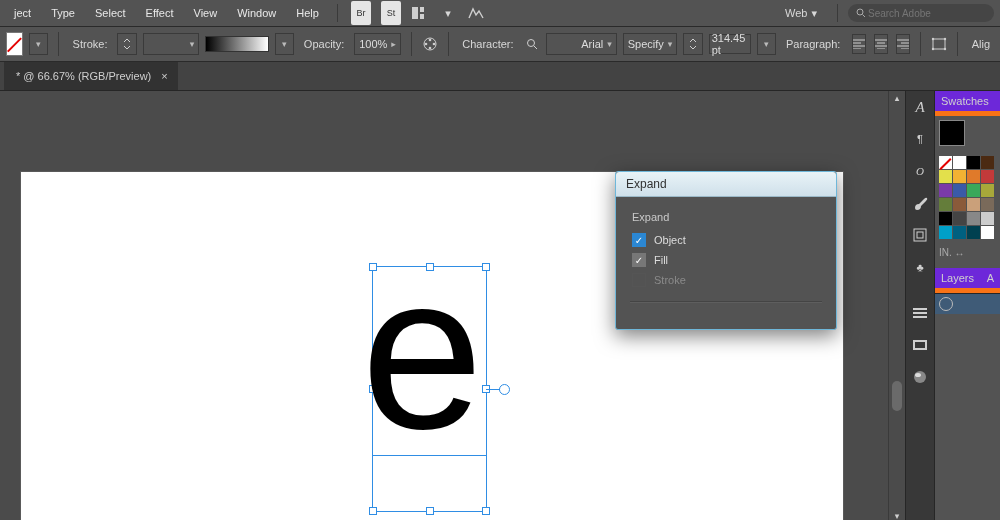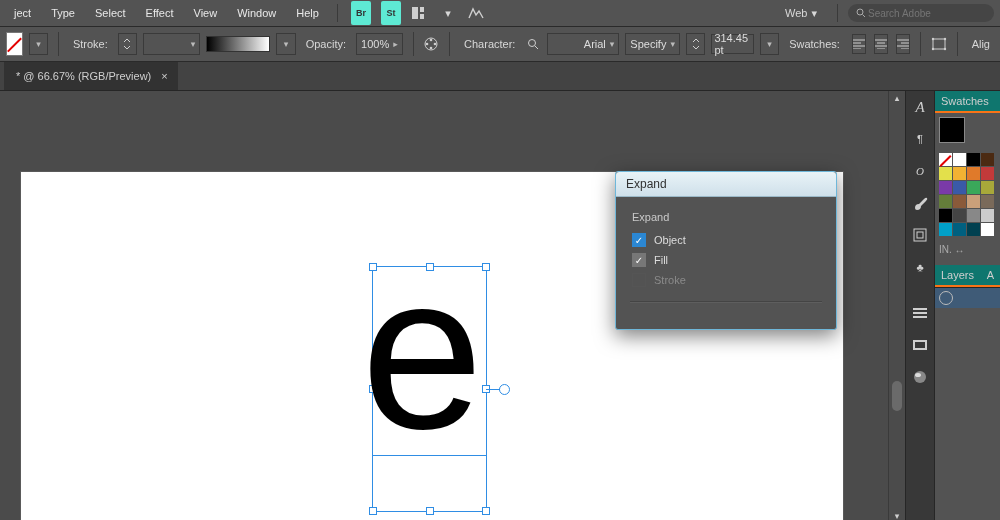--- a/index.html
+++ b/index.html
@@ -1,20 +1,20 @@
 <!DOCTYPE html>
 <html><head>
 <meta charset="utf-8">
 <style>
 html,body{margin:0;padding:0;width:1000px;height:520px;overflow:hidden;font-family:"Segoe UI",Arial,sans-serif;font-size:11px;color:#d8d8d8;background:#323232;}
 .row{display:flex;align-items:center}
 .topmenu{height:26px;background:#535353;padding:0 6px;gap:4px;border-bottom:1px solid #2a2a2a}
 .topmenu .mi{padding:4px 8px;color:#e8e8e8}
 .topmenu .sep{width:1px;height:18px;background:#3a3a3a;margin:0 6px}
-.topmenu .sq{width:20px;height:24px;background:#5eead4;color:#333;font-size:9px;font-weight:bold;display:flex;align-items:center;justify-content:center;margin:0 3px;border-radius:2px}
+.topmenu .sq{width:20px;height:24px;background:#e5e5e5;color:#333;font-size:9px;font-weight:normal;display:flex;align-items:center;justify-content:center;margin:0 3px;border-radius:2px}
 .topmenu .ic{width:18px;height:18px;display:flex;align-items:center;justify-content:center;color:#d8d8d8;margin:0 3px}
 .topmenu .spacer{flex:1}
 .search{width:130px;height:18px;background:#454545;border-radius:9px;display:flex;align-items:center;padding:0 8px;gap:0;color:#aaa}
 .search input{background:none;border:none;outline:none;color:#ccc;font-size:10px;width:100%}
 .optbar{height:34px;background:#535353;border-bottom:1px solid #2a2a2a;padding:0 6px;gap:6px}
 .optbar .sep{width:1px;height:24px;background:#3a3a3a;margin:0 4px}
 .swatch-nf{width:22px;height:22px;background:#fff;border:1px solid #777;position:relative}
 .swatch-nf::after{content:"";position:absolute;left:-2px;right:-2px;top:50%;border-top:2px solid #e30000;transform:rotate(-45deg)}
 .lbl{color:#d8d8d8;margin:0 4px}
 .dd{height:20px;background:#535353;border:1px solid #3a3a3a;display:flex;align-items:center;padding:0 4px;gap:4px;color:#ddd}
@@ -39,21 +39,21 @@
 .rotknob::before{content:"";position:absolute;right:9px;top:4px;width:14px;border-top:1px solid #2f8de4}
 .innerline{position:absolute;left:0;right:0;border-top:1px solid #2f8de4}
 .glyph{position:absolute;font-family:Arial,sans-serif;font-weight:400;color:#000}
 .scroll{width:16px;background:#4b4b4b;position:relative;border-left:1px solid #3a3a3a}
 .scroll .up,.scroll .dn{position:absolute;left:0;width:16px;height:14px;display:flex;align-items:center;justify-content:center;color:#cfcfcf;font-size:9px}
 .scroll .up{top:0}.scroll .dn{bottom:0}
 .scroll .thumb{position:absolute;left:3px;width:10px;background:#6a6a6a;border-radius:5px}
 .dockcol{width:28px;background:#383838;border-left:1px solid #262626;display:flex;flex-direction:column;align-items:center;padding-top:6px;gap:12px}
 .dockcol .di{width:20px;height:20px;display:flex;align-items:center;justify-content:center;color:#cfcfcf}
 .rightpanel{width:65px;background:#535353;border-left:1px solid #262626;display:flex;flex-direction:column}
-.rp-head{height:20px;background:#0f766e;display:flex;align-items:center;padding:0 6px;color:#cfcfcf;border-bottom:2px solid #f97316}
+.rp-head{height:20px;background:#6d28d9;display:flex;align-items:center;padding:0 6px;color:#cfcfcf;border-bottom:5px solid #f97316}
 .rp-body{padding:4px;display:flex;flex-direction:column;gap:6px}
 .swgrid{display:grid;grid-template-columns:repeat(4,13px);grid-auto-rows:13px;gap:1px}
 .sw{width:13px;height:13px}
 .sw.none{background:#fff;position:relative}
 .sw.none::after{content:"";position:absolute;left:-1px;right:-1px;top:50%;border-top:2px solid #e30000;transform:rotate(-45deg)}
 .bigsw{width:24px;height:24px;background:#000;border:1px solid #888;margin-bottom:4px}
 .rp-head.lay{margin-top:6px}
 .layerrow{height:20px;background:#3f5b77;display:flex;align-items:center;padding:0 4px;gap:4px;color:#ddd;border-top:1px solid #262626}
 .eye{width:12px;height:12px;border:1px solid #bbb;border-radius:50%}
 
@@ -176,21 +176,21 @@
     <svg width="8" height="12">
         <path d="M1 4 L4 1 L7 4 M1 8 L4 11 L7 8" stroke="#cfcfcf" fill="none"></path>
       </svg>
   </div>
   <div class="ptinput row">
     <span>314.45 pt</span>
   </div>
   <div class="dd" style="width:14px;justify-content:center">
       <span class="car">▾</span>
     </div>
-  <span class="lbl">Swatches:</span>
+  <span class="lbl">Paragraph:</span>
   <div class="pgbtn">
       <svg width="12" height="10">
         <line x1="0" y1="1" x2="12" y2="1" stroke="#cfcfcf"></line>
         <line x1="0" y1="4" x2="8" y2="4" stroke="#cfcfcf"></line>
         <line x1="0" y1="7" x2="12" y2="7" stroke="#cfcfcf"></line>
         <line x1="0" y1="10" x2="8" y2="10" stroke="#cfcfcf"></line>
       </svg>
     </div>
   <div class="pgbtn">
       <svg width="12" height="10">

